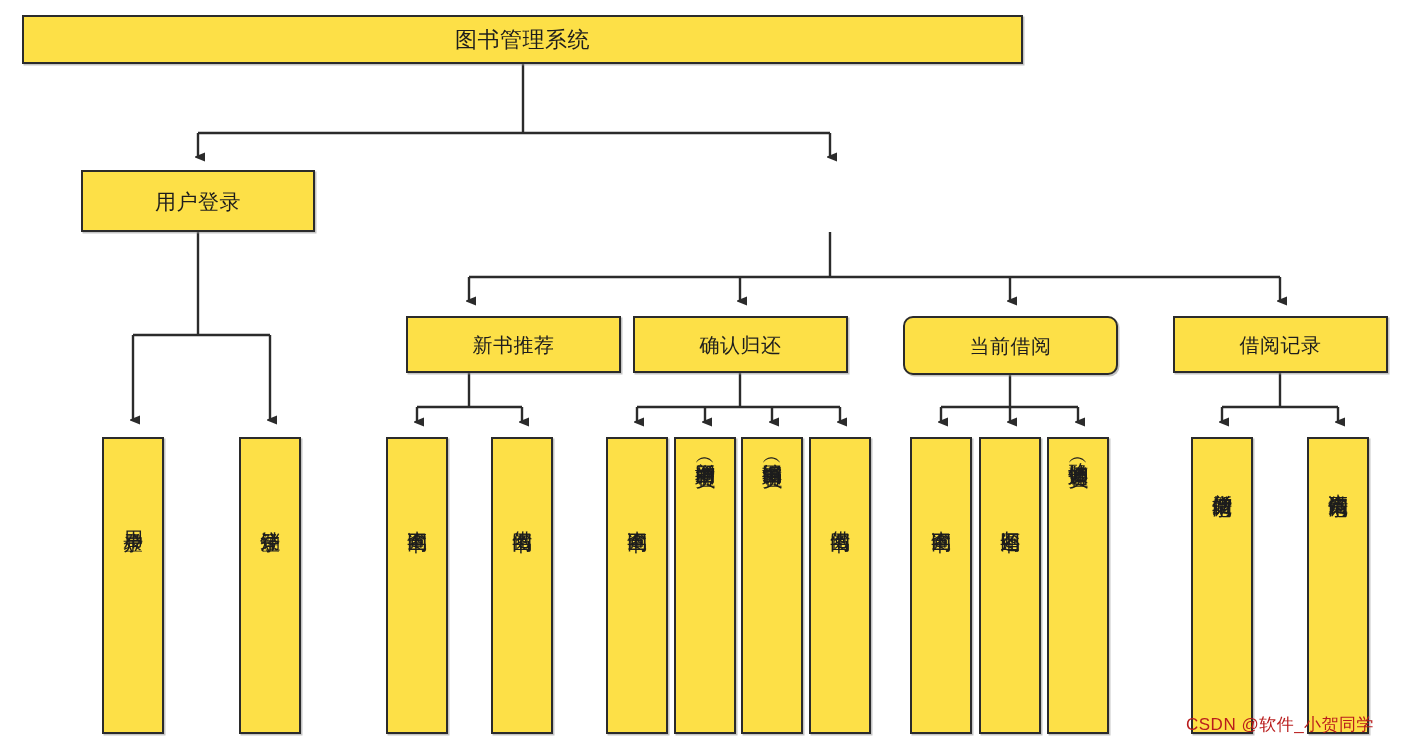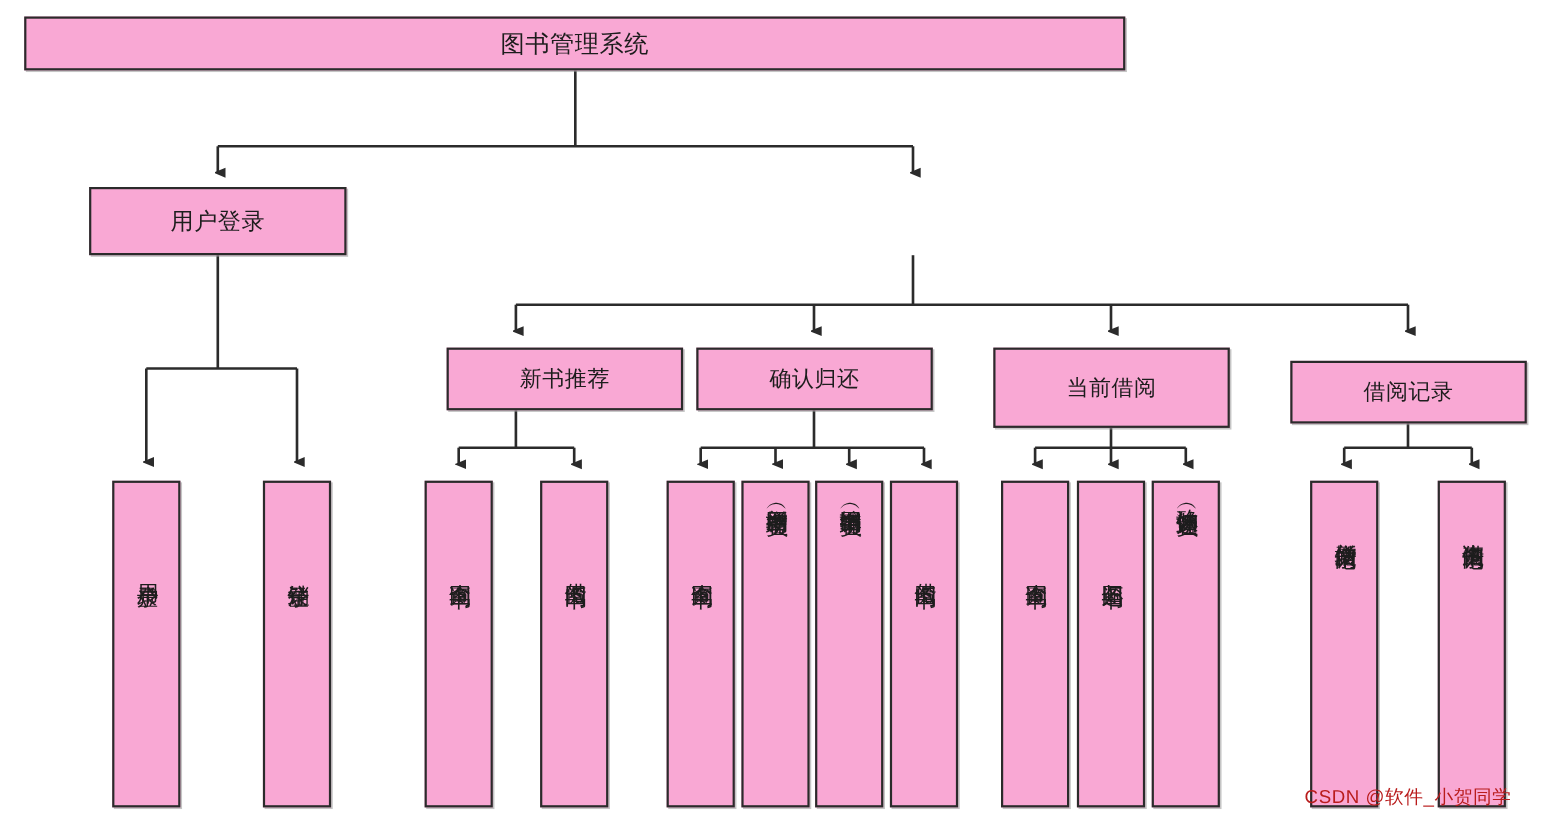--- a/index.html
+++ b/index.html
@@ -23,21 +23,21 @@
     position: absolute;
     top: 0;
     left: 0;
     width: 1405px;
     height: 747px;
   }
   .node-box {
     position: absolute;
     box-sizing: border-box;
     border: 2px solid #2b2b2b;
-    background: #f9a8d4;
+    background: #fde047;
     display: flex;
     align-items: center;
     justify-content: center;
     box-shadow: 1.5px 1.5px 0 0 rgba(150,150,150,0.55);
   }
   .node-label-h {
     font-size: 21px;
     color: #1d1d1d;
     letter-spacing: 0.5px;
     white-space: nowrap;
@@ -135,25 +135,25 @@
 
 
   <div class="node-box level3" style="left:362px; top:316px; width:215px; height:57px;margin-left:44px;">
     <span class="node-label-h">新书推荐</span>
   </div>
 
   <div class="node-box level3" style="left:633px; top:316px; width:215px; height:57px;">
     <span class="node-label-h">确认归还</span>
   </div>
 
-  <div class="node-box level3" style="left:903px; top:316px; width:215px; height:73px;">
+  <div class="node-box level3" style="left:903px; top:316px; width:215px; height:59px;border-radius:10px;">
     <span class="node-label-h">当前借阅</span>
   </div>
 
-  <div class="node-box level3" style="left:1173px; top:316px; width:215px; height:57px;margin-top:12px;">
+  <div class="node-box level3" style="left:1173px; top:316px; width:215px; height:57px;">
     <span class="node-label-h">借阅记录</span>
   </div>
 
   <div class="node-box leaf" style="left:102px; top:437px; width:62px; height:297px; padding-top:76px;">
     <span class="node-label-v">用户登录</span>
   </div>
 
   <div class="node-box leaf" style="left:239px; top:437px; width:62px; height:297px; padding-top:76px;">
     <span class="node-label-v">注销登录</span>
   </div>

